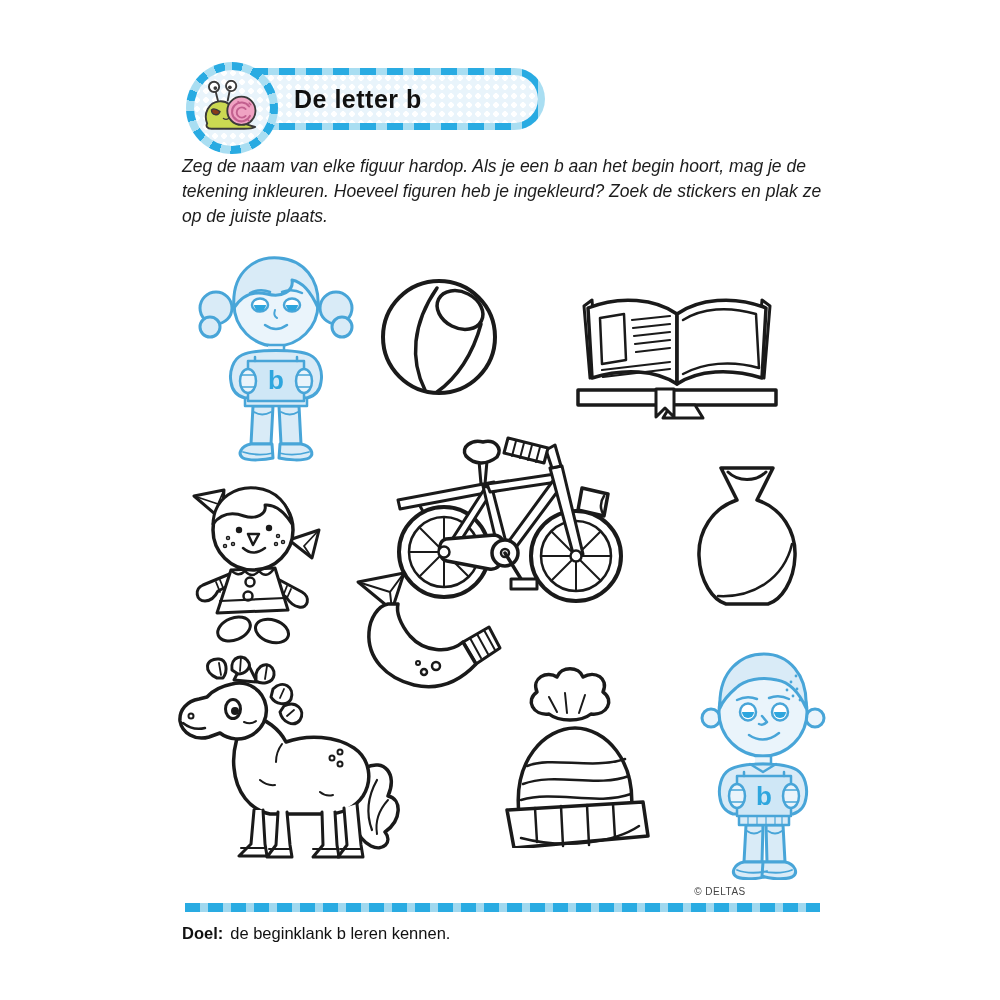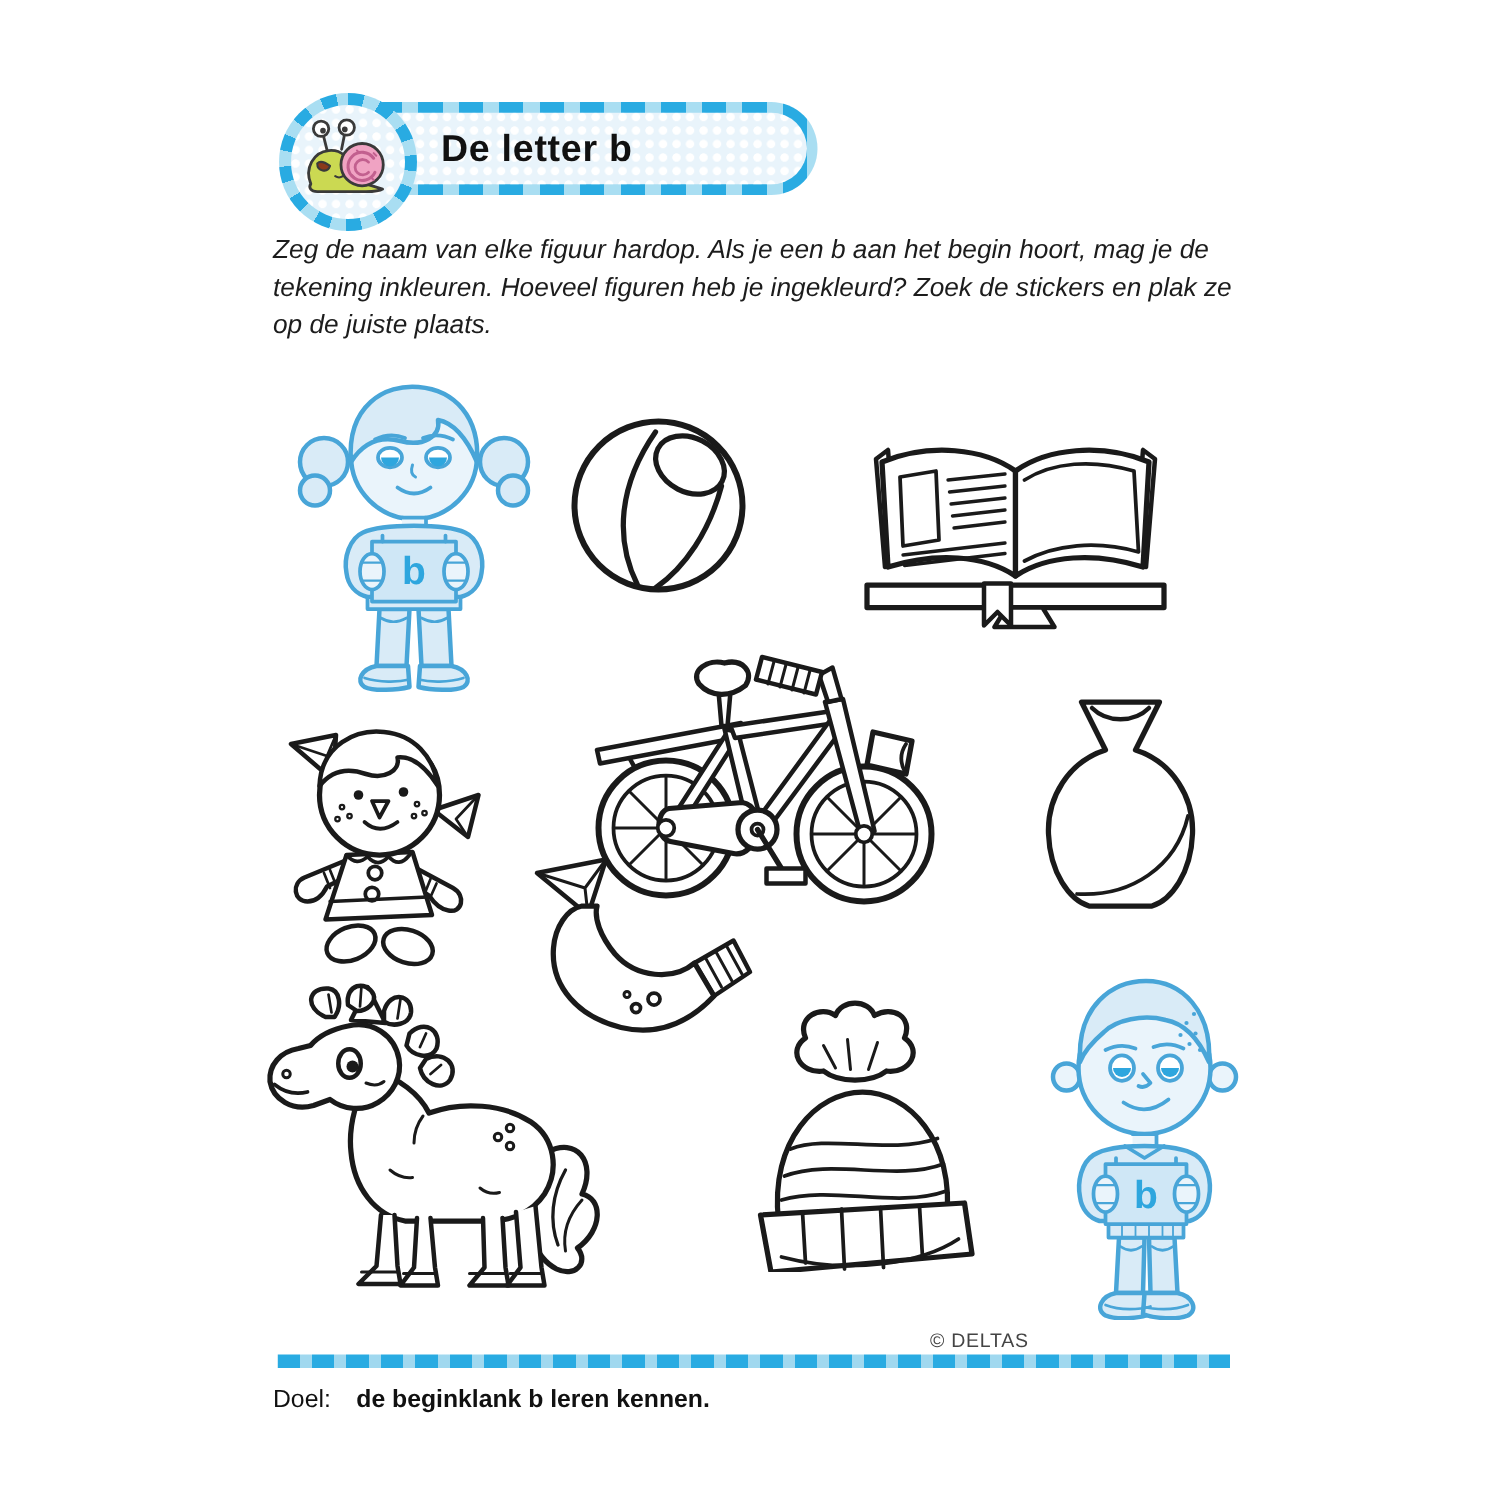--- a/index.html
+++ b/index.html
@@ -27,27 +27,27 @@
 
   
   .instructions { position:absolute; left:182px; top:154px; width:640px;
     font-size:17.5px; line-height:1.42; color:#1c1c1c;font-style:italic; }
 
   
   .fig { position:absolute; }
   .fig svg { display:block; width:100%; height:100%; }
 
   
-  .copyright { position:absolute; left:620px; top:886px; width:200px; text-align:left;
-    font-size:13px; letter-spacing:.5px; color:#444; }
+  .copyright { position:absolute; left:620px; top:886px; width:200px; text-align:center;
+    font-size:10px; letter-spacing:.5px; color:#444; }
   .divider { position:absolute; left:185px; top:903px; width:635px; height:9px;
     background:repeating-linear-gradient(90deg,#29abe2 0 15px,#a0d8ef 15px 23px); }
   .goal { position:absolute; left:182px; top:924px; font-size:16.5px; color:#111; }
-  .goal .goal-label { font-weight:normal;margin-top:46px; }
-  .goal .goal-text { margin-left:17px;font-weight:bold; }
+  .goal .goal-label { font-weight:bold;margin-top:46px; }
+  .goal .goal-text { margin-left:7px; }
 </style>
 </head>
 <body>
 
 <div class="page">
 
   <div class="header-pill">
     <div class="pill-inner">
       <span class="pill-title">De letter b</span>
     </div>

